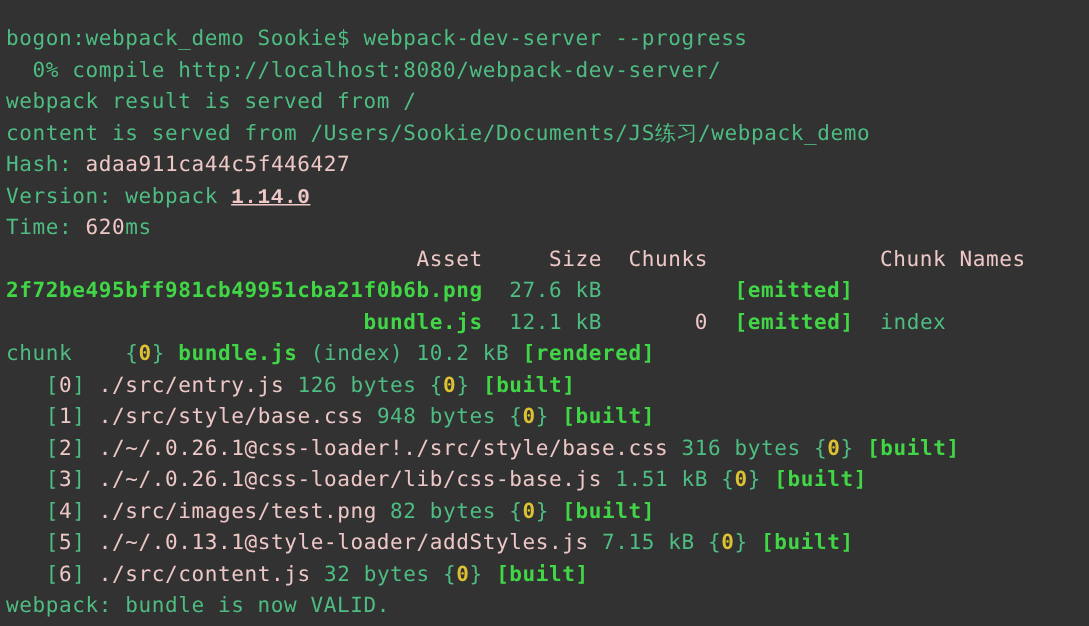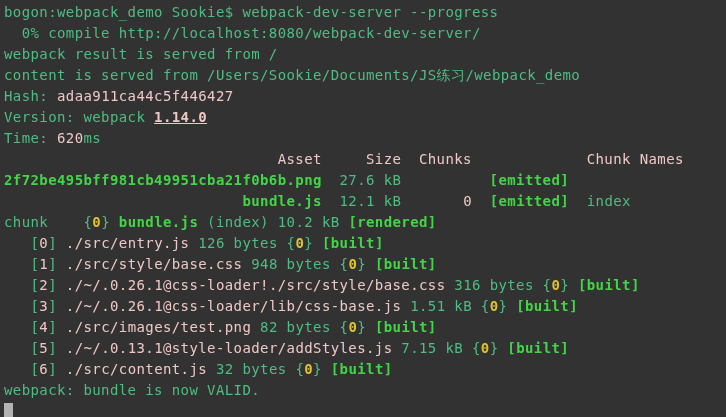--- a/index.html
+++ b/index.html
@@ -9,35 +9,35 @@
   body {
     width: 726px;
     height: 417px;
     overflow: hidden;
     background: var(--bg, #323232);
   }
   .terminal {
     width: 726px;
     height: 417px;
     box-sizing: border-box;
-    padding: 2px 0 0 4px;
+    padding: 16px 0 0 4px;
   }
   pre.term-out {
     margin: 0;
     font-family: "DejaVu Sans Mono", "Liberation Mono", monospace;
     font-size: 14px;
     line-height: 21px;
     letter-spacing: 0.4px;
     white-space: pre;
   }
   .line { height: 21px; white-space: pre; }
   .s-green        { color: var(--green, #4ebd82); }
   .s-green_bright { color: var(--green-bright, #41d646); font-weight: bold; }
   .s-pink         { color: var(--pink, #eec8c6); font-weight: normal; }
-  .s-pink_underline { color: var(--pink, #eec8c6); font-weight: bold; text-decoration: underline; }
+  .s-pink_underline { color: var(--pink, #eec8c6); font-weight: bold; text-decoration: underline; font-family: Liberation Mono, monospace; }
   .s-yellow       { color: var(--yellow, #dcc232); font-weight: bold; }
   .cursor {
     display: inline-block;
     width: 9px;
     height: 17px;
     margin-top: 2px;
     background: var(--cursor, #b3b3b3);
     vertical-align: top;
   }
 </style>

